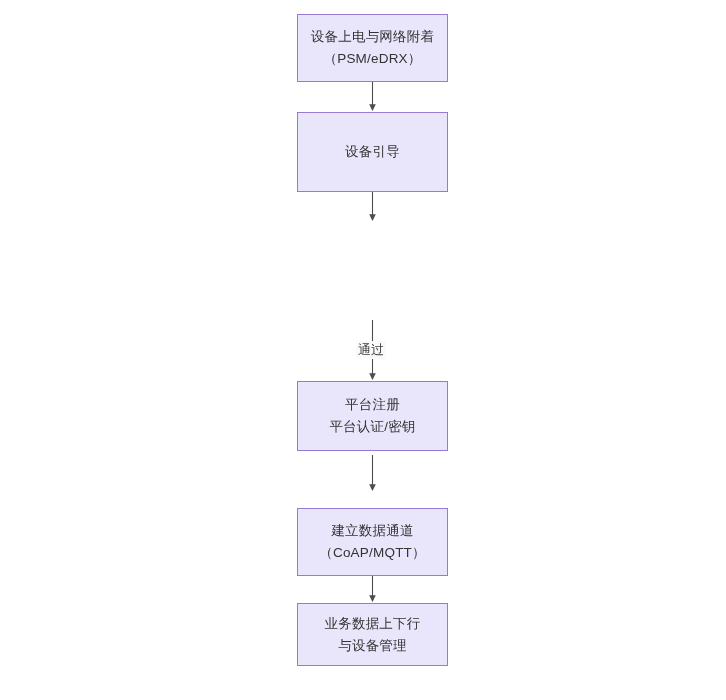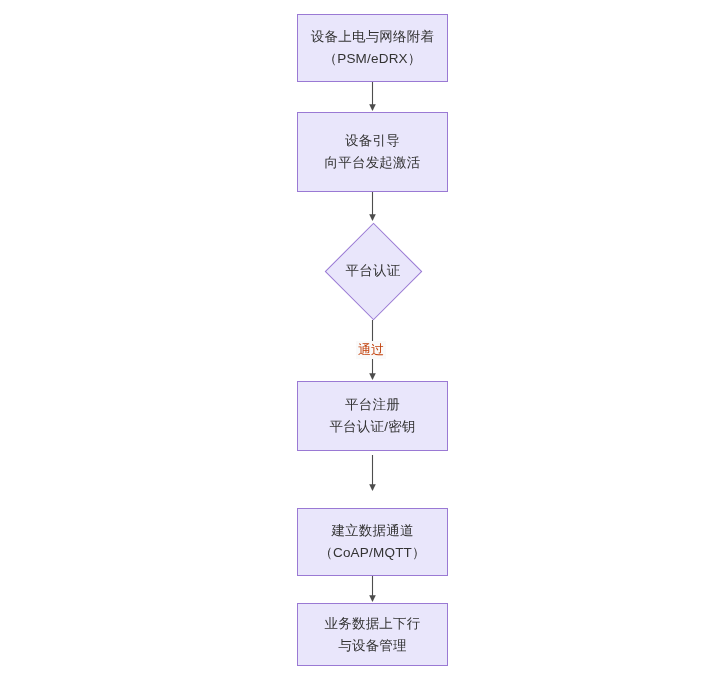--- a/index.html
+++ b/index.html
@@ -81,21 +81,21 @@
     position: relative;
     z-index: 3;
     white-space: nowrap;
   }
 
   
   .edge-label {
     position: absolute;
     z-index: 3;
     background: #fafafa;
-    color: #c2410c;
+    color: #404040;
     font-size: 13px;
     line-height: 18px;
     padding: 0 2px;
     white-space: nowrap;
   }
 </style>
 </head>
 <body>
 
 <div id="flow-canvas">
@@ -118,27 +118,22 @@
     <line x1="372.5" y1="560" x2="372.5" y2="601" stroke="#4d4d4d" stroke-width="1.1" marker-end="url(#arrowhead)"></line>
   </svg>
 
   <div class="node process" style="left:297px; top:14px; width:151px; height:68px;">
     <span class="node-line">设备上电与网络附着</span>
     <span class="node-line">（PSM/eDRX）</span>
   </div>
 
   <div class="node process" style="left:297px; top:112px; width:151px; height:80px;">
     <span class="node-line">设备引导</span>
-    <span class="node-line">向平台发起激活</span>
   </div>
 
-  <div class="node decision" style="left:324px; top:222px; width:98px; height:98px;">
-    <span class="diamond-shape"></span>
-    <span class="diamond-label">平台认证</span>
-  </div>
 
   <div class="edge-label" style="left:356px; top:341px;">通过</div>
 
   <div class="node process" style="left:297px; top:381px; width:151px; height:70px;">
     <span class="node-line">平台注册</span>
     <span class="node-line">平台认证/密钥</span>
   </div>
 
   <div class="node process" style="left:297px; top:492px; width:151px; height:68px;margin-top:16px;">
     <span class="node-line">建立数据通道</span>

